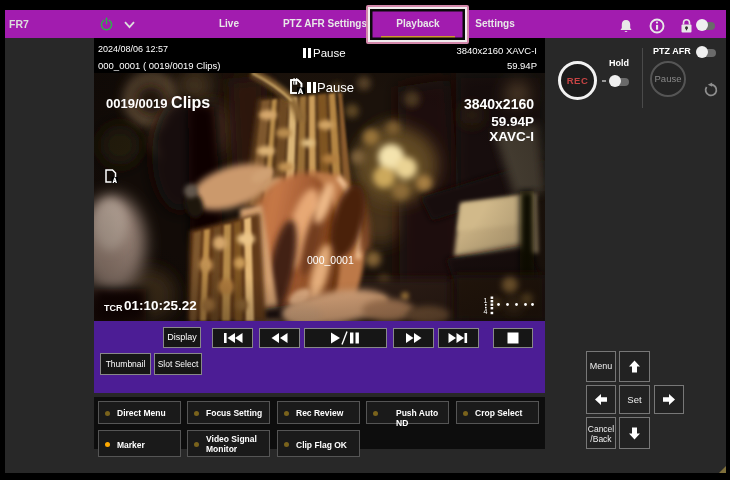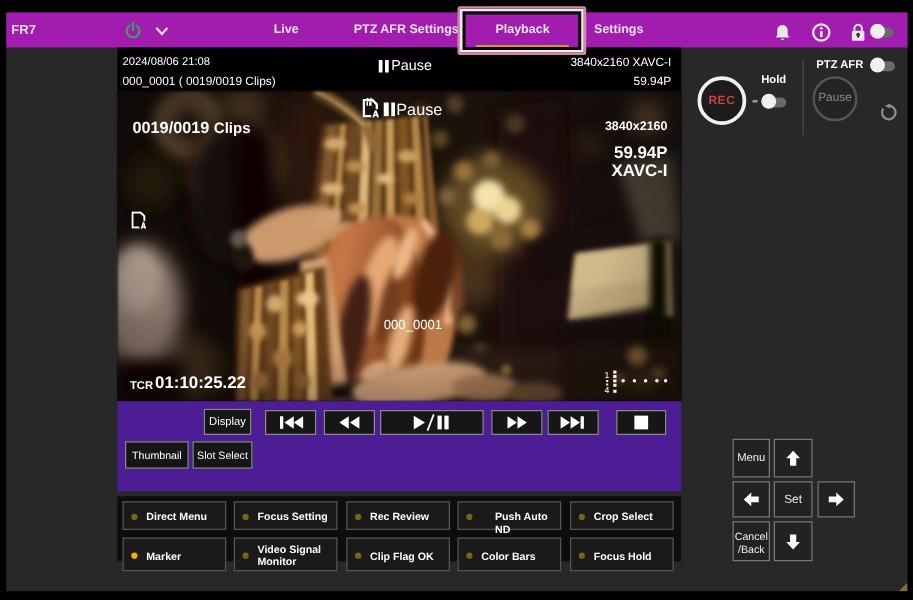--- a/index.html
+++ b/index.html
@@ -57,21 +57,21 @@
         <path d="M4.5 6.5 L4.5 4.8 A3 3 0 0 1 10.5 4.8 L10.5 6.5" fill="none" stroke="#e8e8e8" stroke-width="1.6"></path>
         <circle cx="7.5" cy="9.7" r="1.5" fill="#333"></circle>
         <rect x="6.9" y="9.7" width="1.2" height="2.6" fill="#333"></rect>
       </svg>
 
       <div class="abs" style="left:694px; top:11.5px; width:16px; height:8px; border-radius:4px; background:#6a6a6a;"></div>
       <div class="abs" style="left:691px; top:9px; width:12px; height:12px; border-radius:50%; background:#f0f0f0;"></div>
     </div>
 
     <div class="abs" id="vidpanel">
-      <div class="abs wtxt" style="left:4px; top:6px; font-size:9px;">2024/08/06 21:08</div>
+      <div class="abs wtxt" style="left:4px; top:6px; font-size:9px;">2024/08/06 12:57</div>
       <div class="abs wtxt" style="left:4px; top:21.5px; font-size:9.5px;">000_0001 ( 0019/0019 Clips)</div>
       <div class="abs" style="left:209px; top:10px; width:3.2px; height:10px; background:#fff;"></div>
       <div class="abs" style="left:214px; top:10px; width:3.2px; height:10px; background:#fff;"></div>
       <div class="abs wtxt" style="left:219px; top:8.5px; font-size:11.5px;">Pause</div>
       <div class="abs wtxt" style="right:8px; top:7px; font-size:9.5px;">3840x2160 XAVC-I</div>
       <div class="abs wtxt" style="right:8px; top:21.5px; font-size:9.5px;">59.94P</div>
 
       <div class="abs" id="scene" style="left:0; top:35px; width:451px; height:248px; overflow:hidden; background:#1a120c; filter:blur(0.7px) saturate(1.1);">
         <svg width="451" height="248" viewBox="0 0 451 248">
           <defs>
@@ -225,25 +225,25 @@
           <ellipse cx="294" cy="237" rx="26" ry="11" fill="#a87e5c" filter="url(#b3)"></ellipse>
           <ellipse cx="334" cy="242" rx="22" ry="9" fill="#6e5138" filter="url(#b3)"></ellipse>
           <radialGradient id="vig" cx="0.48" cy="0.45" r="0.72">
             <stop offset="0.55" stop-color="#0d0805" stop-opacity="0"></stop>
             <stop offset="1" stop-color="#0d0805" stop-opacity="0.5"></stop>
           </radialGradient>
           <rect width="451" height="248" fill="url(#vig)"></rect>
         </svg>
       </div>
 
-      <div class="abs wtxt" style="left:12px; top:55.5px; font-size:13px; font-weight:bold;">0019/0019 <span style="font-size:12px;">Clips</span></div>
+      <div class="abs wtxt" style="left:12px; top:55.5px; font-size:13px; font-weight:bold;">0019/0019 <span style="font-size:16px;">Clips</span></div>
       <div class="abs wtxt" style="left:223px; top:42px; font-size:13px;">Pause</div>
       <div class="abs" style="left:213px; top:44px; width:3.5px; height:11px; background:#fff;"></div>
       <div class="abs" style="left:218.5px; top:44px; width:3.5px; height:11px; background:#fff;"></div>
-      <div class="abs wtxt" style="right:11px; top:58px; font-size:10px; font-weight:bold;">3840x2160</div>
+      <div class="abs wtxt" style="right:11px; top:58px; font-size:14px; font-weight:bold;">3840x2160</div>
       <div class="abs wtxt" style="right:11px; top:75.5px; font-size:13.5px; font-weight:bold;">59.94P</div>
       <div class="abs wtxt" style="right:11px; top:90.5px; font-size:13.5px; font-weight:bold;">XAVC-I</div>
 
       <svg class="abs" style="left:11px; top:131px;" width="13" height="14" viewBox="0 0 13 14">
           <path d="M1 1 L7.5 1 L10.5 4 L10.5 13 L1 13 Z" fill="none" stroke="#fff" stroke-width="1.5"></path>
           <rect x="6.5" y="8" width="6.5" height="6" fill="#000"></rect>
           <path d="M7.5 14 L9.2 8.5 L10.3 8.5 L12 14 L10.6 14 L10.3 12.9 L9.2 12.9 L8.9 14 Z M9.5 11.8 L10 11.8 L9.75 10.2 Z" fill="#fff"></path>
         </svg>
 
       <svg class="abs" style="left:196px; top:41px;" width="14" height="15" viewBox="0 0 14 15">
@@ -345,28 +345,20 @@
           <span class="abs" style="left:18px; top:9px; font-size:8.5px; font-weight:bold;">Marker</span>
         </div>
       <div class="abtn" style="left:93px; top:33px; width:83px; height:27px;">
           <span class="dot" style="left:6px; top:11px; background:#7a631c;"></span>
           <span class="abs" style="left:18px; top:3px; font-size:8.5px; font-weight:bold; line-height:10px;">Video Signal<br>Monitor</span>
         </div>
       <div class="abtn" style="left:183px; top:33px; width:83px; height:27px;">
           <span class="dot" style="left:6px; top:11px; background:#7a631c;"></span>
           <span class="abs" style="left:18px; top:9px; font-size:8.5px; font-weight:bold;">Clip Flag OK</span>
         </div>
-      <div class="abtn" style="left:272px; top:33px; width:83px; height:27px;">
-          <span class="dot" style="left:6px; top:11px; background:#7a631c;"></span>
-          <span class="abs" style="left:18px; top:9px; font-size:8.5px; font-weight:bold;">Color Bars</span>
-        </div>
-      <div class="abtn" style="left:362px; top:33px; width:83px; height:27px;">
-          <span class="dot" style="left:6px; top:11px; background:#7a631c;"></span>
-          <span class="abs" style="left:18px; top:9px; font-size:8.5px; font-weight:bold;">Focus Hold</span>
-        </div>
     </div>
 
     <div class="abs" style="left:553px; top:51px; width:39px; height:39px; border-radius:50%; border:3px solid #f2f2f2; background:#1c1c1c; color:#c64444; font-size:9.5px; font-weight:bold; letter-spacing:0.5px; text-align:center; line-height:33px;">REC</div>
     <div class="abs" style="left:597px; top:70.2px; width:4px; height:1.6px; background:#999;"></div>
     <div class="abs" style="left:604px; top:48px; color:#fff; font-size:9px; font-weight:bold;">Hold</div>
     <div class="abs" style="left:607px; top:67.5px; width:17px; height:8px; border-radius:4px; background:#6a6a6a;"></div>
     <div class="abs" style="left:604px; top:65px; width:12px; height:12px; border-radius:50%; background:#f0f0f0;"></div>
     <div class="abs" style="left:637px; top:38px; width:1px; height:60px; background:#4a4a4a;"></div>
     <div class="abs" style="left:648px; top:36px; color:#fff; font-size:9px; font-weight:bold;">PTZ AFR</div>
     <div class="abs" style="left:694px; top:38.8px; width:17px; height:8px; border-radius:4px; background:#6a6a6a;"></div>

